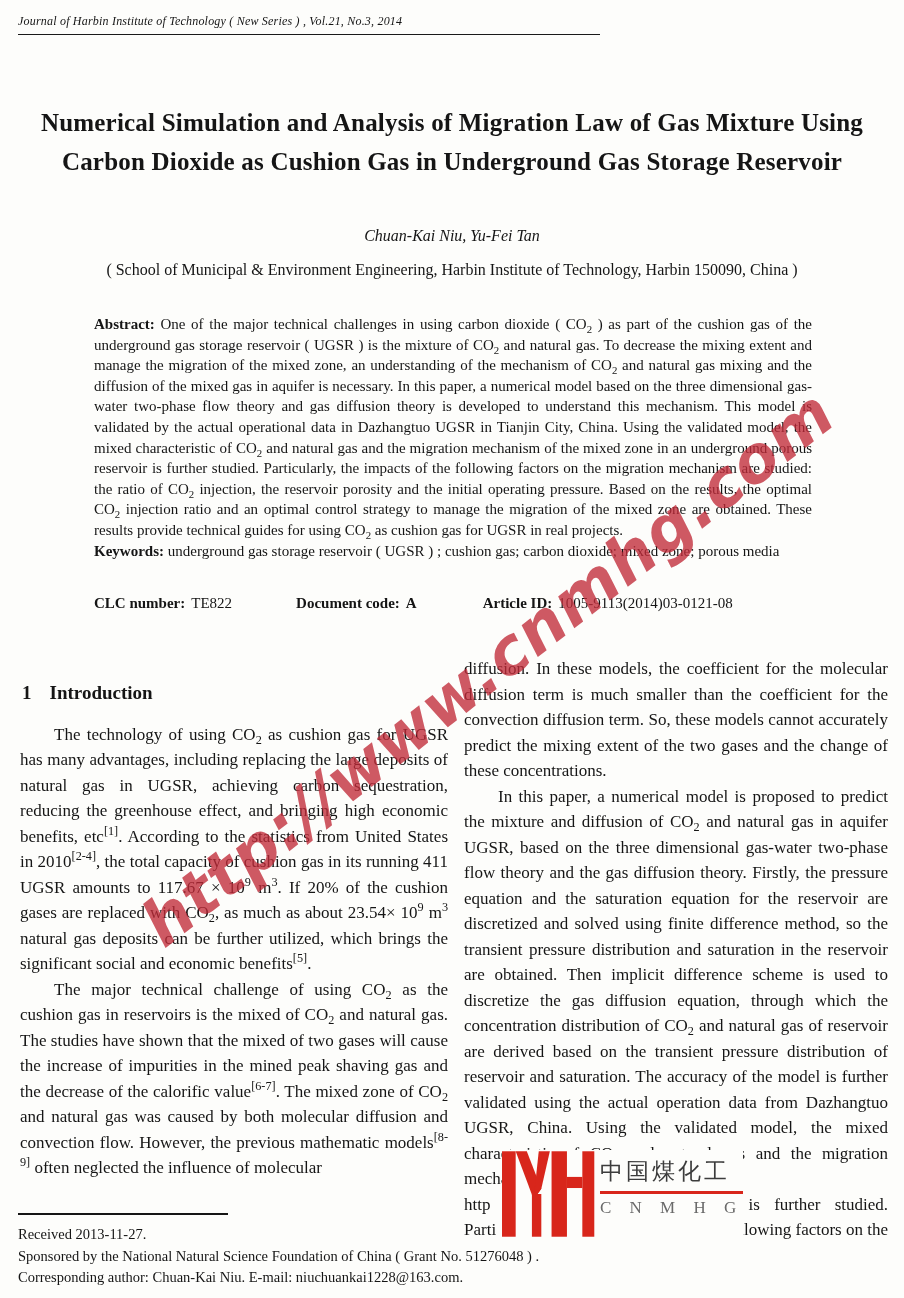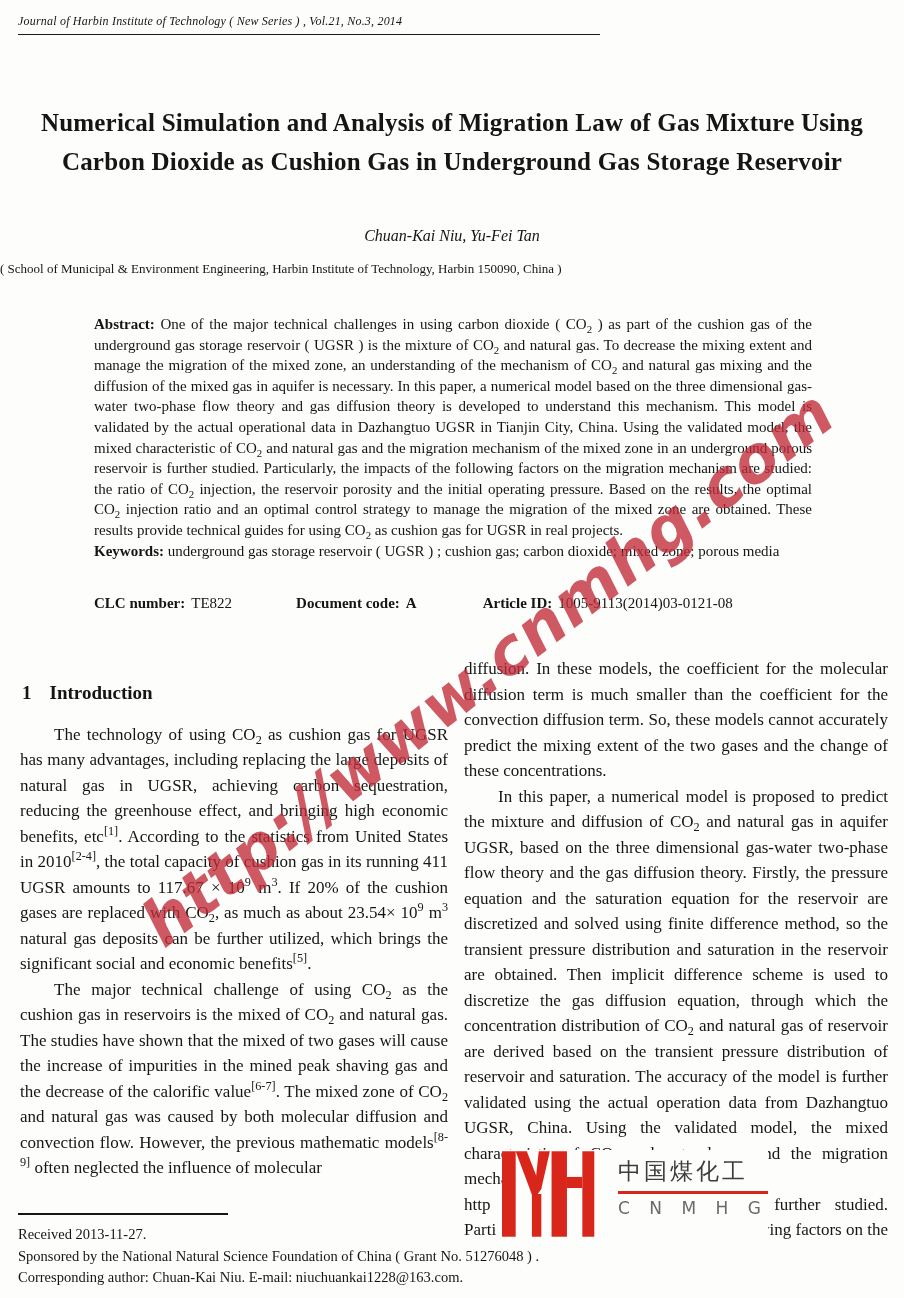--- a/index.html
+++ b/index.html
@@ -19,21 +19,21 @@
     position:absolute; top:103px; left:24px; right:24px;
     text-align:center; font-weight:bold; font-size:25px; line-height:39px;
     letter-spacing:.2px;
   }
   .authors {
     position:absolute; top:227px; left:0; right:0;
     text-align:center; font-style:italic; font-size:16px;
   }
   .affiliation {
     position:absolute; top:261px; left:0; right:0;
-    text-align:left; font-size:13px;
+    text-align:center; font-size:16px;
   }
   
   .abstract-block {
     position:absolute; top:314px; left:94px; width:718px;
     font-size:15px; line-height:20.6px; text-align:justify;
   }
   .abstract-block p { margin:0; }
   b.lbl { font-weight:bold; }
   .meta-row { display:flex; white-space:nowrap; text-align:left;align-items:flex-end; }
   .meta-doc { margin-left:64px;margin-top:32px; }
@@ -61,31 +61,31 @@
     position:absolute; left:78px; top:598px; width:820px; height:140px;
     display:flex; align-items:center; justify-content:center;
     transform:rotate(-38deg);
     font-family:"DejaVu Sans", sans-serif; font-style:italic; font-weight:bold;
     font-size:64px; letter-spacing:1px; color:rgba(192,42,56,0.78);
     pointer-events:none; z-index:5; white-space:nowrap;
   }
   
   .corner-logo {
     position:absolute; left:502px; top:1150px; z-index:6;
-    display:flex; gap:22px; align-items:flex-start;
+    display:flex; gap:4px; align-items:flex-start;
     background:#fdfdfb;
   }
   .logo-mark { width:94px; height:88px; }
   .logo-text { font-family:"DejaVu Sans", sans-serif; padding-top:6px; }
   .logo-cn {
     font-size:23px; color:#3c3c3c; letter-spacing:3px; white-space:nowrap;
     padding-bottom:4px; border-bottom:3px solid #d8261b;
   }
   .logo-latin {
-    margin-top:4px; font-size:17px; color:#6a6a6a; letter-spacing:7px; white-space:nowrap;
+    margin-top:4px; font-size:17px; color:#6a6a6a; letter-spacing:7px; white-space:nowrap;font-family:Liberation Serif, serif;
   }
   
   .footer {
     position:absolute; left:18px; top:1213px; right:20px;
     font-size:14.5px; line-height:21.5px; text-align:left;
   }
   .footer-rule { width:210px; border-top:2px solid #151515; margin-bottom:9px; }
   .footer p { margin:0; }
   sup { font-size:0.72em; vertical-align:super; line-height:0; }
   sub { font-size:0.72em; vertical-align:sub; line-height:0; }

